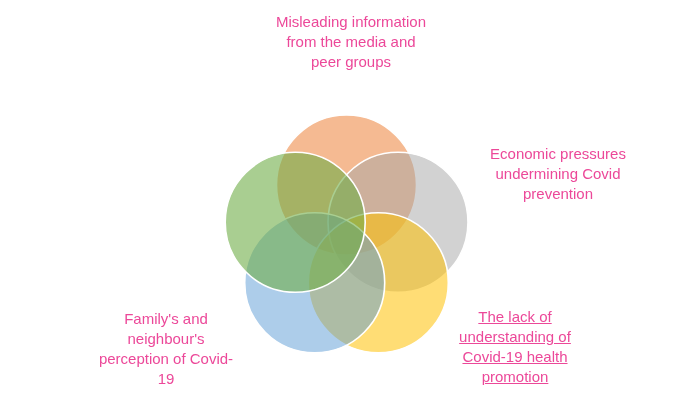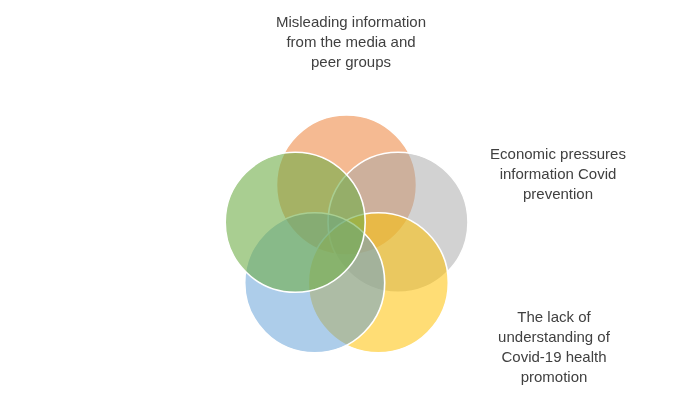--- a/index.html
+++ b/index.html
@@ -19,50 +19,54 @@
     position: absolute;
     left: 0;
     top: 0;
   }
   .venn-label {
     position: absolute;
     width: 220px;
     text-align: center;
     font-size: 15px;
     line-height: 20px;
-    color: #404040;
+    color: #ec4899;
     white-space: pre-line;
   }
   .label-top         { left: 231px; top: 12px;  width: 240px; }
   .label-upper-left  { left: 33px;  top: 134px; }
   .label-upper-right { left: 448px; top: 144px; }
-  .label-lower-right { left: 444px; top: 307px; }
+  .label-lower-right { left: 405px; top: 307px; text-decoration: underline; }
   .label-lower-left  { left: 56px;  top: 309px; }
 </style>
 </head>
 <body>
 
 <div class="stage">
 
   <svg class="venn-svg" width="700" height="400" viewBox="0 0 700 400">
     <circle cx="346.5" cy="185" r="70" stroke-width="1.6" fill="#ED7D31" fill-opacity="0.53" stroke="#ffffff"></circle>
     <circle cx="398" cy="222.3" r="70" stroke-width="1.6" fill="#A5A5A5" fill-opacity="0.5" stroke="#ffffff"></circle>
     <circle cx="378.3" cy="282.7" r="70" stroke-width="1.6" fill="#FFC000" fill-opacity="0.54" stroke="#ffffff"></circle>
     <circle cx="314.7" cy="282.7" r="70" stroke-width="1.6" fill="#5B9BD5" fill-opacity="0.5" stroke="#ffffff"></circle>
     <circle cx="295.2" cy="222.3" r="70" stroke-width="1.6" fill="#70AD47" fill-opacity="0.6" stroke="#ffffff"></circle>
   </svg>
 
   <div class="venn-label label-top">Misleading information
 from the media and
 peer groups</div>
 
   <div class="venn-label label-upper-right">Economic pressures
-information Covid
+undermining Covid
 prevention</div>
 
   <div class="venn-label label-lower-right">The lack of
 understanding of
 Covid-19 health
 promotion</div>
 
+  <div class="venn-label label-lower-left">Family's and
+neighbour's
+perception of Covid-
+19</div>
 
 
 </div>
 
 </body></html>

